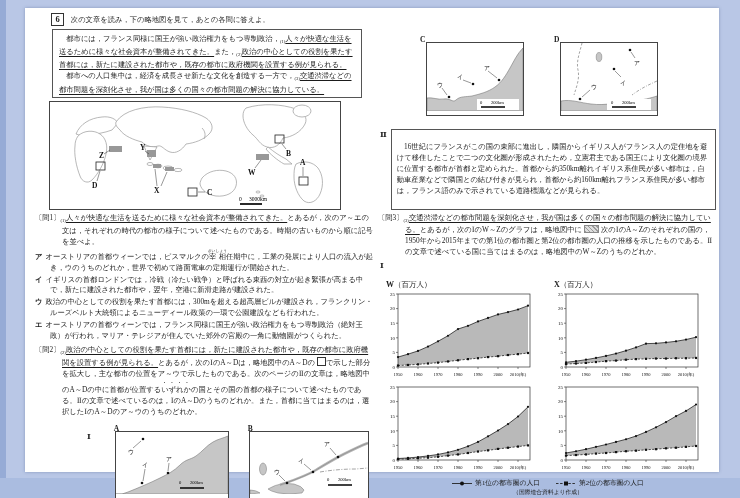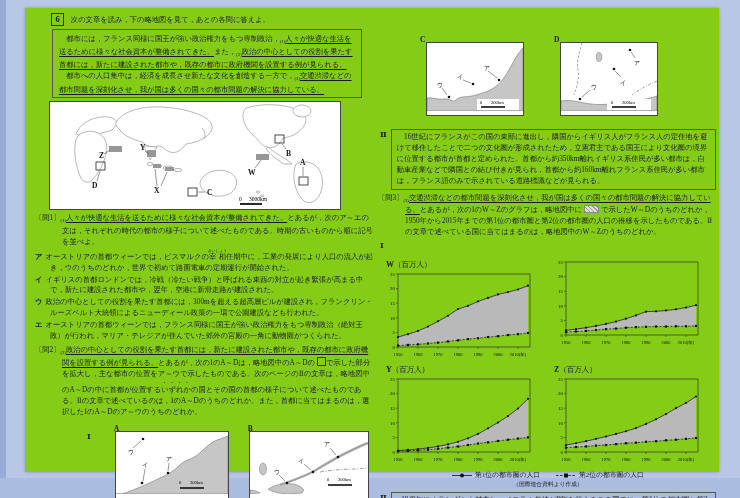--- a/index.html
+++ b/index.html
@@ -1,20 +1,20 @@
 <!DOCTYPE html>
 <html><head>
 <meta charset="utf-8">
 <style>
   html,body{margin:0;padding:0}
   body{width:740px;height:498px;position:relative;background:#b9c7e6;overflow:hidden;
        font-family:"Liberation Serif","DejaVu Serif",serif;color:#1b1b1b}
   #edge-l{position:absolute;left:0;top:0;width:6px;height:498px;background:#96abd6}
   #band-b{position:absolute;left:0;top:478px;width:740px;height:20px;background:#aabce0}
-  #sheet{position:absolute;left:25px;top:8px;width:694px;height:464px;background:#84cc16;
+  #sheet{position:absolute;left:25px;top:8px;width:694px;height:464px;background:#ffffff;
          box-shadow:0 0 3px rgba(40,60,110,.35)}
   .col{position:absolute;font-size:7.3px;line-height:1.5}
   #col-l{left:10px;top:5px;width:339px}
   #col-r{left:353px;top:0;width:340px}
   p{margin:0}
   .ul{text-decoration:underline;text-decoration-thickness:.7px;text-underline-offset:1.5px}
   .sub{font-size:4.6px;vertical-align:sub}
   .hang{padding-left:27px;text-indent:-27px;margin-top:3px}
   .opt{padding-left:15px;text-indent:-15px;margin-top:1px}
   .optlabel{font-weight:bold;margin-right:3px}
@@ -24,21 +24,21 @@
       line-height:11px;font-weight:bold;font-size:8.5px;margin-right:5px}
   .qbox{border:.9px solid #555;padding:2.5px 6px;margin:3px 12px 0 17px;line-height:1.52}
   #worldmap{margin:3px 0 0 14px;border:.9px solid #444;width:290px;height:107px;background:#fff;position:relative}
   svg text{font-family:"Liberation Serif","DejaVu Serif",serif}
   .minirow{display:flex;gap:20px;margin:13px 0 0 52px;align-items:flex-start}
   .minirow2{display:flex;gap:36px;margin:34px 0 0 48px;align-items:flex-start}
   .minimap{position:relative;border:.9px solid #444;background:#fff}
   .mletter{position:absolute;top:-9px;left:-2px;font-weight:bold;font-size:7.5px}
   .roman{font-weight:bold;font-size:8px;margin-right:4px;flex:none}
   .stflex{display:flex;margin:2px 2px 0 2px}
-  .stbox{border:.9px solid #555;padding:2px 5px;flex:1;line-height:1.5}
+  .stbox{border:.9px solid #555;padding:12px 5px;flex:1;line-height:1.5}
   .hswatch{display:inline-block;width:13px;height:6px;vertical-align:-1px;margin:0 2px;
            border:.5px solid #8a8a8a;
            background:repeating-linear-gradient(45deg,#9a9a9a 0 1px,#dedede 1px 3px)}
   .cgrid{display:grid;grid-template-columns:168px 168px;margin:7px 0 0 6px}
   .chart{margin-bottom:1px}
   .ctitle{font-size:7.5px;margin-left:2px}
   .ctitle b{font-size:8px}
   .legend{display:flex;justify-content:center;gap:16px;align-items:center;font-size:6.8px;margin-top:1px}
   .legend svg{margin-right:3px;vertical-align:middle}
   .src{text-align:center;font-size:5.8px;margin-top:0px}
@@ -264,21 +264,21 @@
       </div>
     </div>
 
     <div class="stflex" style="margin-top:13px">
       <span class="roman">Ⅱ</span>
       <div class="stbox">
         <p>　16世紀にフランスがこの国の東部に進出し，隣国からイギリス人がフランス人の定住地を避けて移住したことで二つの文化圏が形成されたため，立憲君主である国王により文化圏の境界に位置する都市が首都と定められた。首都から約350km離れイギリス系住民が多い都市は，自動車産業などで隣国との結び付きが見られ，首都から約160km離れフランス系住民が多い都市は，フランス語のみで示されている道路標識などが見られる。</p>
       </div>
     </div>
 
-    <p class="hang"><span>〔問3〕</span><span class="sub">(3)</span><span class="ul">交通渋滞などの都市問題を深刻化させ，我が国は多くの国々の都市問題の解決に協力している。</span><span>とあるが，次のⅠのW～Zのグラフは，略地図中に</span><span class="hswatch"></span><span>で示したW～Dのうちのどれか，1950年から2015年までの第1位の都市圏と第2位の都市圏の人口の推移を示したものである。Ⅱの文章で述べている国に当てはまるのは，略地図中のW～Zのうちのどれか。</span></p>
+    <p class="hang"><span>〔問3〕</span><span class="sub">(3)</span><span class="ul">交通渋滞などの都市問題を深刻化させ，我が国は多くの国々の都市問題の解決に協力している。</span><span>とあるが，次のⅠのW～Zのグラフは，略地図中に</span><span class="hswatch"></span><span>次のⅠのA～Zのそれぞれの国の，1950年から2015年までの第1位の都市圏と第2位の都市圏の人口の推移を示したものである。Ⅱの文章で述べている国に当てはまるのは，略地図中のW～Zのうちのどれか。</span></p>
 
     <div style="margin:2px 0 0 2px">
       <span class="roman">Ⅰ</span>
     </div>
 
     <div class="cgrid">
       <div class="chart">
         <div class="ctitle"><b>W</b><span>（百万人）</span></div>
         <svg width="160" height="88">
             <polygon points="14,66.072 24,63.152 34,59.94 44,55.56 54,50.304 64,44.756 74,38.04 84,34.828 94,30.448 104,26.943999999999996 114,23.440000000000005 124,21.104 134,18.476000000000006 144,14.68 144,61.984 134,63.152 124,64.028 114,65.196 104,66.072 94,67.24 84,68.116 74,69.284 64,70.452 54,71.62 44,72.496 34,73.372 24,73.956 14,74.54" fill="#b9b9b9"></polygon>
@@ -335,20 +335,21 @@
             <rect x="82.9" y="67.016" width="2.2" height="2.2" fill="#111"></rect>
             <rect x="92.9" y="66.14" width="2.2" height="2.2" fill="#111"></rect>
             <rect x="102.9" y="64.97200000000001" width="2.2" height="2.2" fill="#111"></rect>
             <rect x="112.9" y="64.096" width="2.2" height="2.2" fill="#111"></rect>
             <rect x="122.9" y="62.928000000000004" width="2.2" height="2.2" fill="#111"></rect>
             <rect x="132.9" y="62.052" width="2.2" height="2.2" fill="#111"></rect>
             <rect x="142.9" y="60.884" width="2.2" height="2.2" fill="#111"></rect>
           </svg>
       </div>
       <div class="chart">
+        <div class="ctitle"><b>X</b><span>（百万人）</span></div>
         <svg width="160" height="88">
             <polygon points="14,71.328 24,70.16 34,68.7 44,66.94800000000001 54,64.904 64,62.568 74,59.648 84,56.436 94,52.64 104,52.348 114,51.471999999999994 124,50.304 134,48.552 144,46.216 144,66.94800000000001 134,67.24 124,67.24 114,67.532 104,67.532 94,67.824 84,68.116 74,68.7 64,69.576 54,70.16 44,71.036 34,71.912 24,72.496 14,73.08" fill="#b9b9b9"></polygon>
             <rect x="14" y="3" width="132" height="73" fill="none" stroke="#333" stroke-width="0.7"></rect>
             <line x1="12" y1="76" x2="14" y2="76" stroke="#333" stroke-width="0.6"></line>
             <text x="11" y="77.8" text-anchor="end" font-size="5" fill="#111">0</text>
             <line x1="12" y1="61.4" x2="14" y2="61.4" stroke="#333" stroke-width="0.6"></line>
             <text x="11" y="63.199999999999996" text-anchor="end" font-size="5" fill="#111">5</text>
             <line x1="12" y1="46.8" x2="14" y2="46.8" stroke="#333" stroke-width="0.6"></line>
             <text x="11" y="48.599999999999994" text-anchor="end" font-size="5" fill="#111">10</text>
             <line x1="12" y1="32.2" x2="14" y2="32.2" stroke="#333" stroke-width="0.6"></line>
@@ -397,21 +398,20 @@
             <rect x="82.9" y="67.016" width="2.2" height="2.2" fill="#111"></rect>
             <rect x="92.9" y="66.724" width="2.2" height="2.2" fill="#111"></rect>
             <rect x="102.9" y="66.432" width="2.2" height="2.2" fill="#111"></rect>
             <rect x="112.9" y="66.432" width="2.2" height="2.2" fill="#111"></rect>
             <rect x="122.9" y="66.14" width="2.2" height="2.2" fill="#111"></rect>
             <rect x="132.9" y="66.14" width="2.2" height="2.2" fill="#111"></rect>
             <rect x="142.9" y="65.84800000000001" width="2.2" height="2.2" fill="#111"></rect>
           </svg>
       </div>
       <div class="chart">
-        <div class="ctitle"><b>Y</b><span>（百万人）</span></div>
         <svg width="160" height="88">
             <polygon points="14,74.54 24,73.956 34,73.08 44,71.912 54,70.452 64,68.408 74,65.78 84,62.275999999999996 94,57.896 104,52.348 114,46.508 124,40.083999999999996 134,32.492000000000004 144,22.856 144,61.4 134,62.568 124,63.736 114,64.904 104,66.364 94,67.532 84,68.992 74,70.452 64,71.62 54,72.788 44,73.664 34,74.248 24,74.832 14,75.124" fill="#b9b9b9"></polygon>
             <rect x="14" y="3" width="132" height="73" fill="none" stroke="#333" stroke-width="0.7"></rect>
             <line x1="12" y1="76" x2="14" y2="76" stroke="#333" stroke-width="0.6"></line>
             <text x="11" y="77.8" text-anchor="end" font-size="5" fill="#111">0</text>
             <line x1="12" y1="61.4" x2="14" y2="61.4" stroke="#333" stroke-width="0.6"></line>
             <text x="11" y="63.199999999999996" text-anchor="end" font-size="5" fill="#111">5</text>
             <line x1="12" y1="46.8" x2="14" y2="46.8" stroke="#333" stroke-width="0.6"></line>
             <text x="11" y="48.599999999999994" text-anchor="end" font-size="5" fill="#111">10</text>
             <line x1="12" y1="32.2" x2="14" y2="32.2" stroke="#333" stroke-width="0.6"></line>
@@ -460,21 +460,20 @@
             <rect x="82.9" y="67.89200000000001" width="2.2" height="2.2" fill="#111"></rect>
             <rect x="92.9" y="66.432" width="2.2" height="2.2" fill="#111"></rect>
             <rect x="102.9" y="65.26400000000001" width="2.2" height="2.2" fill="#111"></rect>
             <rect x="112.9" y="63.803999999999995" width="2.2" height="2.2" fill="#111"></rect>
             <rect x="122.9" y="62.635999999999996" width="2.2" height="2.2" fill="#111"></rect>
             <rect x="132.9" y="61.467999999999996" width="2.2" height="2.2" fill="#111"></rect>
             <rect x="142.9" y="60.3" width="2.2" height="2.2" fill="#111"></rect>
           </svg>
       </div>
       <div class="chart">
-        <div class="ctitle"><b>Z</b><span>（百万人）</span></div>
         <svg width="160" height="88">
             <polygon points="14,68.992 24,67.24 34,65.196 44,62.86 54,60.524 64,57.896 74,55.268 84,52.056000000000004 94,47.968 104,43.29600000000001 114,38.04 124,32.2 134,26.943999999999996 144,20.519999999999996 144,61.984 134,62.86 124,63.736 114,64.32 104,65.196 94,65.78 84,66.656 74,67.24 64,68.116 54,68.992 44,69.576 34,70.452 24,71.036 14,71.62" fill="#b9b9b9"></polygon>
             <rect x="14" y="3" width="132" height="73" fill="none" stroke="#333" stroke-width="0.7"></rect>
             <line x1="12" y1="76" x2="14" y2="76" stroke="#333" stroke-width="0.6"></line>
             <text x="11" y="77.8" text-anchor="end" font-size="5" fill="#111">0</text>
             <line x1="12" y1="61.4" x2="14" y2="61.4" stroke="#333" stroke-width="0.6"></line>
             <text x="11" y="63.199999999999996" text-anchor="end" font-size="5" fill="#111">5</text>
             <line x1="12" y1="46.8" x2="14" y2="46.8" stroke="#333" stroke-width="0.6"></line>
             <text x="11" y="48.599999999999994" text-anchor="end" font-size="5" fill="#111">10</text>
             <line x1="12" y1="32.2" x2="14" y2="32.2" stroke="#333" stroke-width="0.6"></line>

